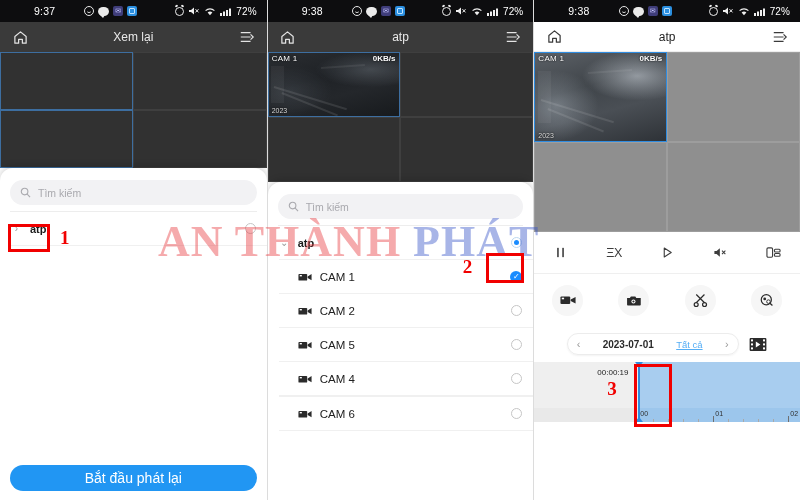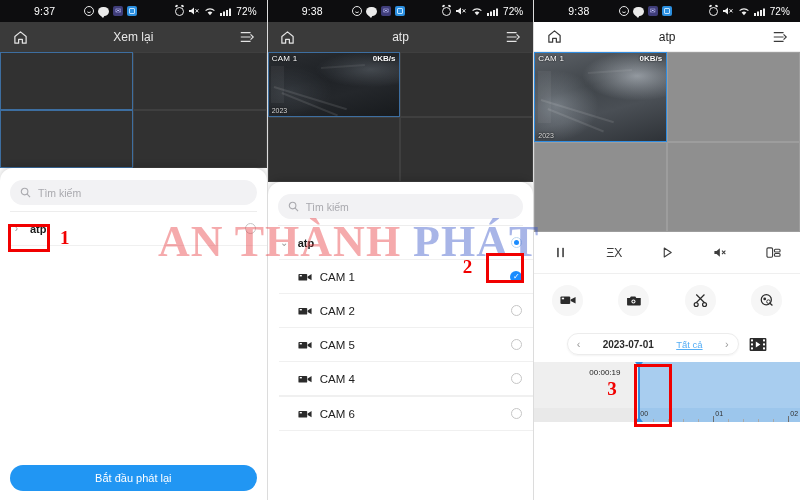--- a/index.html
+++ b/index.html
@@ -114,21 +114,21 @@
   .radio-ring { width:11px;height:11px;border-radius:50%;border:1px solid #bcd8f0;background:#fff;display:flex;align-items:center;justify-content:center; }
   .radio-ring i { width:5px;height:5px;border-radius:50%;background:#1a8cff;display:block; }
   .check-on {
     width:12px;height:12px;border-radius:50%;background:#1a8cff;
     display:flex;align-items:center;justify-content:center;color:#fff;font-size:8px;line-height:1;
   }
   .rowsep { height:1px; background:#f0f0f0; margin-left:11px; }
 
   .cta {
     margin:7px 10px 9px; height:26px; border-radius:13px; background:#2196f3;
-    color:#fff; font-size:11px; display:flex; align-items:center; justify-content:center;
+    color:#fff; font-size:14px; display:flex; align-items:center; justify-content:center;
     border:none; cursor:pointer; font-family:inherit;
   }
 
   
   .ctrlrow {
     height:42px; display:flex; align-items:center; justify-content:space-around;
     background:#fff; border-bottom:1px solid #efefef; color:#3d3d3d;
   }
   .ctrlrow .ci { width:26px;height:22px;display:flex;align-items:center;justify-content:center; }
   .speedtxt { font-size:12.5px; letter-spacing:-.5px; }
@@ -650,21 +650,21 @@
       <div class="tick major" style="left:254px;"></div>
 
       <span class="tl-num" style="left:106px;">00</span>
       <span class="tl-num" style="left:181px;">01</span>
       <span class="tl-num" style="left:256px;">02</span>
 
       <div class="playhead" style="left:104px;">
         <span class="ph-cap ph-top"></span>
         <span class="ph-cap ph-bot"></span>
       </div>
-      <span class="tl-time" style="left:55px; top:6px;">00:00:19</span>
+      <span class="tl-time" style="left:63px; top:6px;">00:00:19</span>
     </div>
 
     <div class="redbox" style="left:100px; top:364px; width:38px; height:63px;"></div>
     <span class="rednum" style="left:73px; top:378px;">3</span>
   </div>
 
   <div class="watermark">
     <span class="wm-a">AN THÀNH </span><span class="wm-b">PHÁT</span>
   </div>
 

